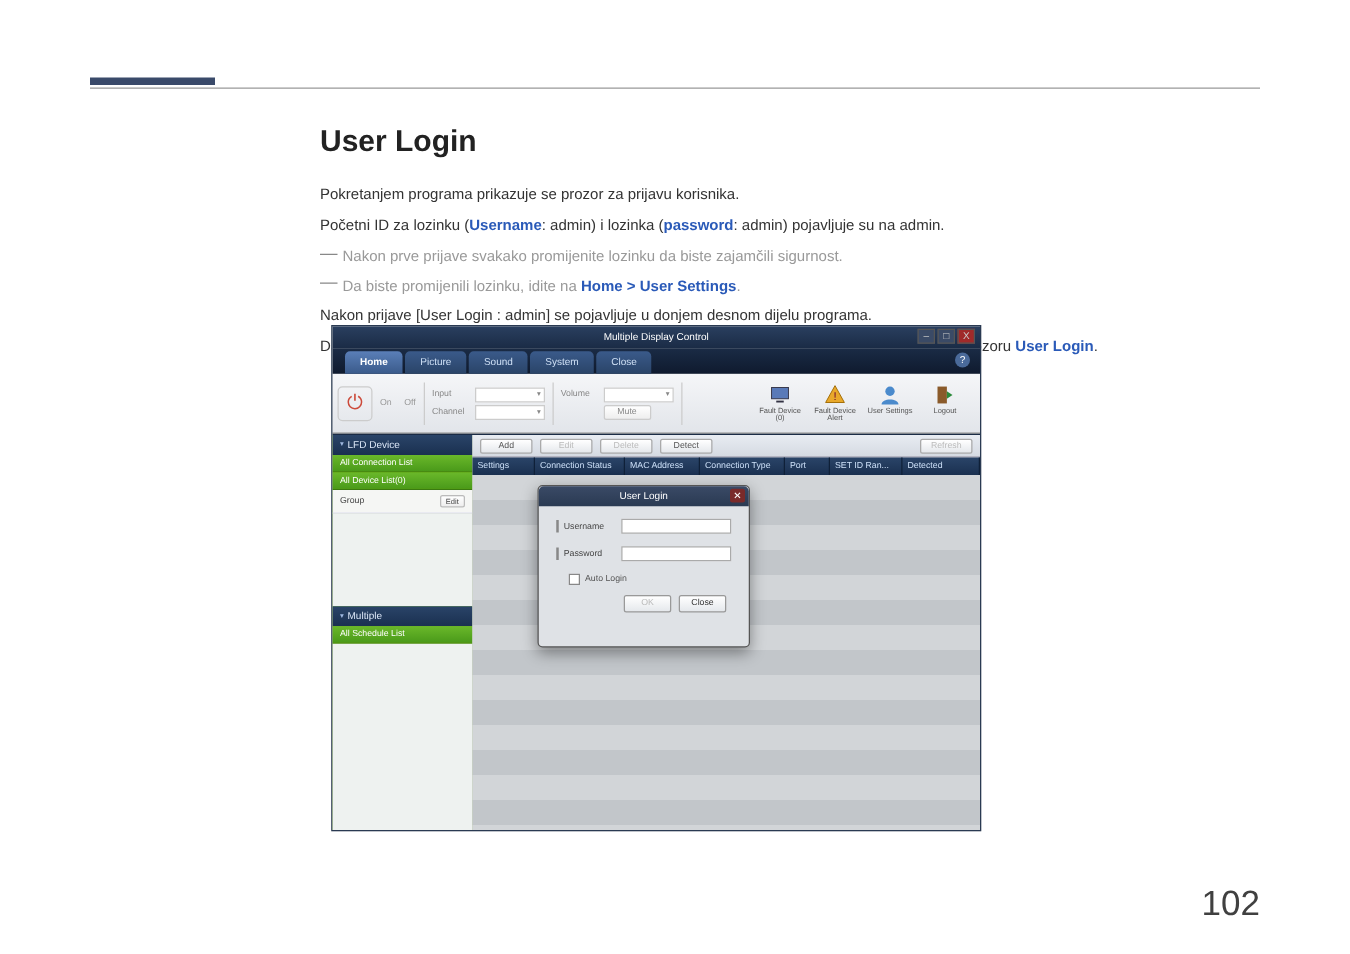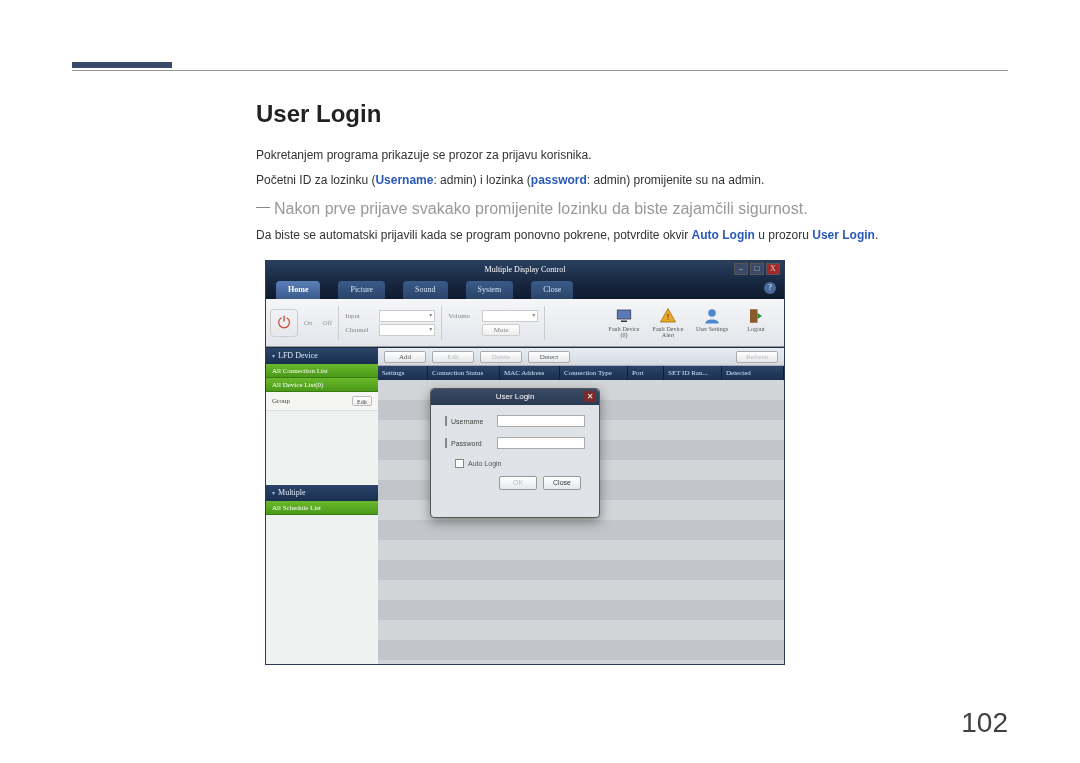--- a/index.html
+++ b/index.html
@@ -33,37 +33,36 @@
     top: 100px;
     width: 740px;
   }
   h1 {
     font-size: 24px;
     font-weight: bold;
     color: #222;
     margin-bottom: 18px;
   }
   .para { font-size: 12px; line-height: 1.6; margin-bottom: 6px; color: #333; }
-  .muted { color: #999; font-size: 16px; line-height: 1.6; margin-bottom: 4px; }
+  .muted { color: #999; font-size: 12px; line-height: 1.6; margin-bottom: 4px; }
   .link-style { color: #2a5ab8; font-weight: bold; }
   b { font-weight: normal; }
   .dash { display: inline-block; width: 14px; height: 1px; background: #888; vertical-align: middle; margin-right: 4px; position: relative; top: -3px; }
 
   
   .app-window {
     position: absolute;
     left: 265px;
     top: 260px;
     width: 520px;
     height: 405px;
     background: #c9cccf;
     border: 1px solid #2a3a52;
     font-size: 8px;
     overflow: hidden;
-    font-family: Liberation Serif, serif;
   }
   .titlebar {
     height: 18px;
     background: linear-gradient(#2a3f5f, #1a2b45);
     color: #fff;
     text-align: center;
     line-height: 18px;
     font-size: 8px;
     position: relative;
   }
@@ -72,21 +71,21 @@
   }
   .win-btn { width: 14px; height: 12px; background: #3a4a66; border: 1px solid #555; color: #ccc; font-size: 8px; line-height: 10px; text-align: center; }
   .win-btn.close { background: #a02a2a; }
 
   .tab-row {
     height: 20px;
     background: linear-gradient(#1a2b45, #0f1a2e);
     display: flex;
     align-items: flex-end;
     padding-left: 10px;
-    gap: 18px;
+    gap: 2px;
     position: relative;
   }
   .tab {
     height: 18px;
     padding: 0 12px;
     background: linear-gradient(#3a5a8a, #2a4468);
     color: #cfe0f5;
     border-radius: 4px 4px 0 0;
     line-height: 18px;
     font-size: 8px;
@@ -193,25 +192,29 @@
 
 <div class="top-accent"></div>
 <div class="top-line"></div>
 
 <div class="content">
   <h1>User Login</h1>
 
   <p class="para">Pokretanjem programa prikazuje se prozor za prijavu korisnika.</p>
 
   <p class="para">
-    <span>Početni ID za lozinku (</span><b class="link-style">Username</b><span>: </span><b>admin</b><span>) i lozinka (</span><b class="link-style">password</b><span>: </span><b>admin</b><span>) promijenite su na </span><b>admin</b><span>.</span>
+    <span>Početni ID za lozinku (</span><b class="link-style">Username</b><span>: </span><b>admin</b><span>) i lozinka (</span><b class="link-style">password</b><span>: </span><b>admin</b><span>) pojavljuje su na </span><b>admin</b><span>.</span>
   </p>
 
   <p class="muted"><span class="dash"></span><span>Nakon prve prijave svakako promijenite lozinku da biste zajamčili sigurnost.</span></p>
-
+  <p class="muted"><span class="dash"></span><span>Da biste promijenili lozinku, idite na </span><b class="link-style">Home &gt; User Settings</b><span>.</span></p>
+
+  <p class="para">
+    <span>Nakon prijave [</span><b>User Login : admin</b><span>] se pojavljuje u donjem desnom dijelu programa.</span>
+  </p>
   <p class="para">
     <span>Da biste se automatski prijavili kada se program ponovno pokrene, potvrdite okvir </span><b class="link-style">Auto Login</b><span> u prozoru </span><b class="link-style">User Login</b><span>.</span>
   </p>
 </div>
 
 <div class="app-window">
   <div class="titlebar">
     <span>Multiple Display Control</span>
     <div class="win-btns">
       <div class="win-btn">–</div>

